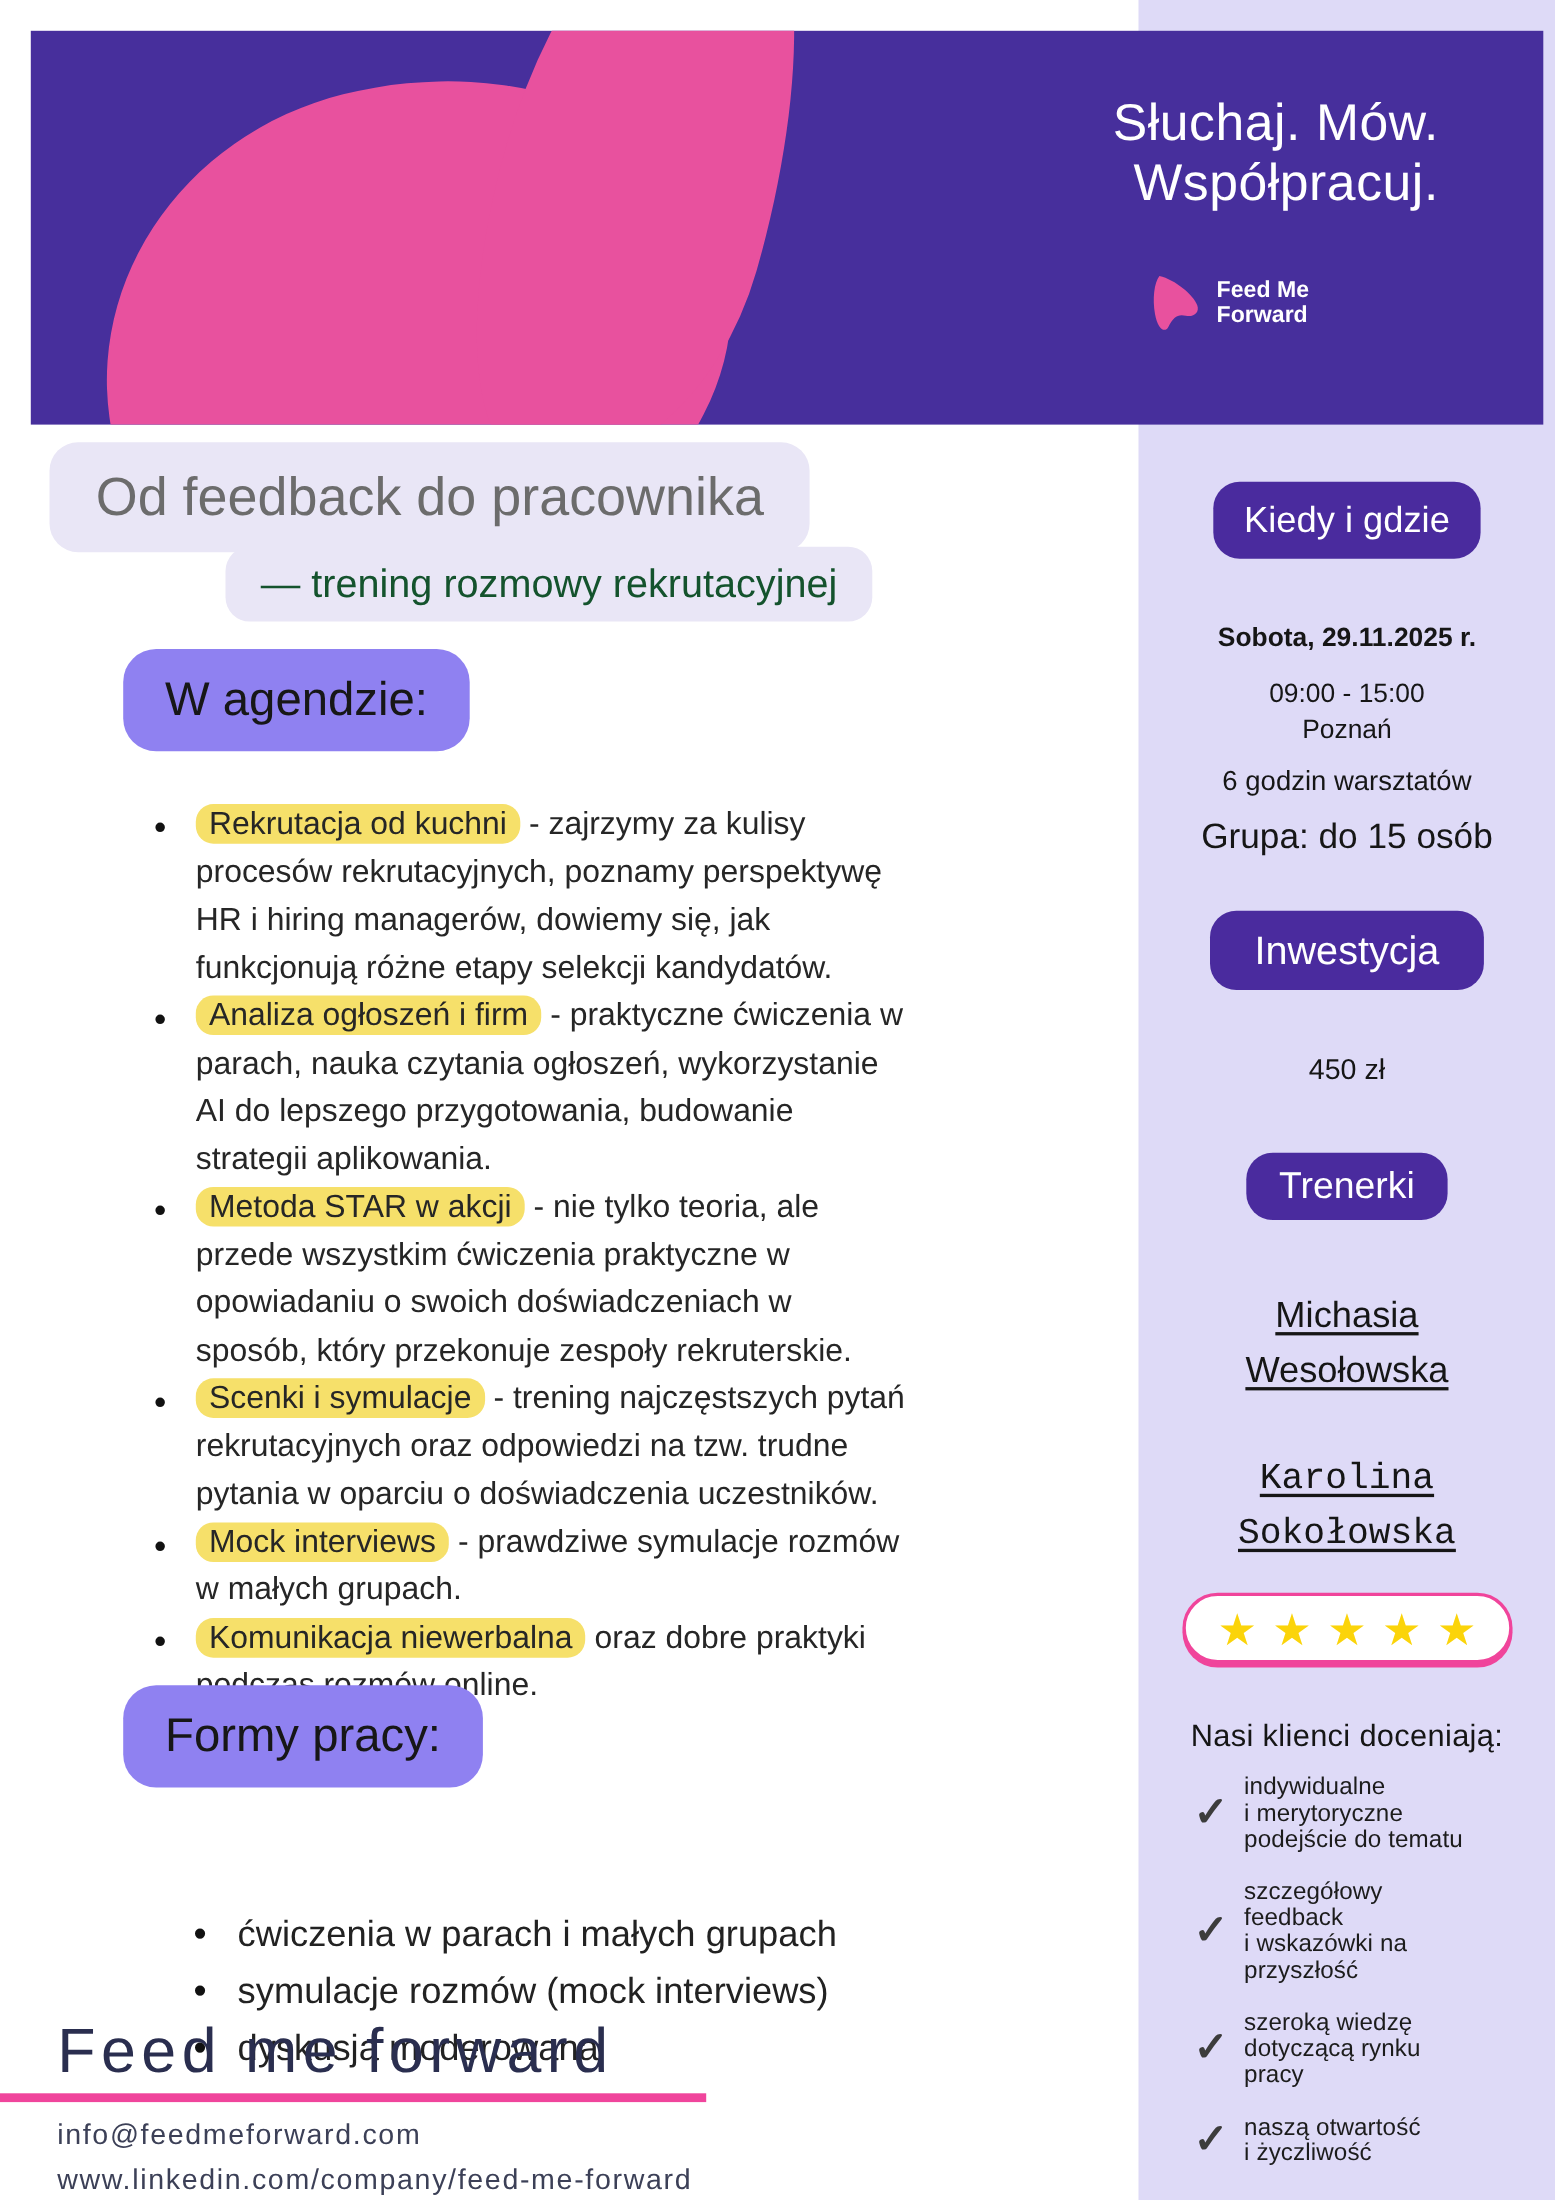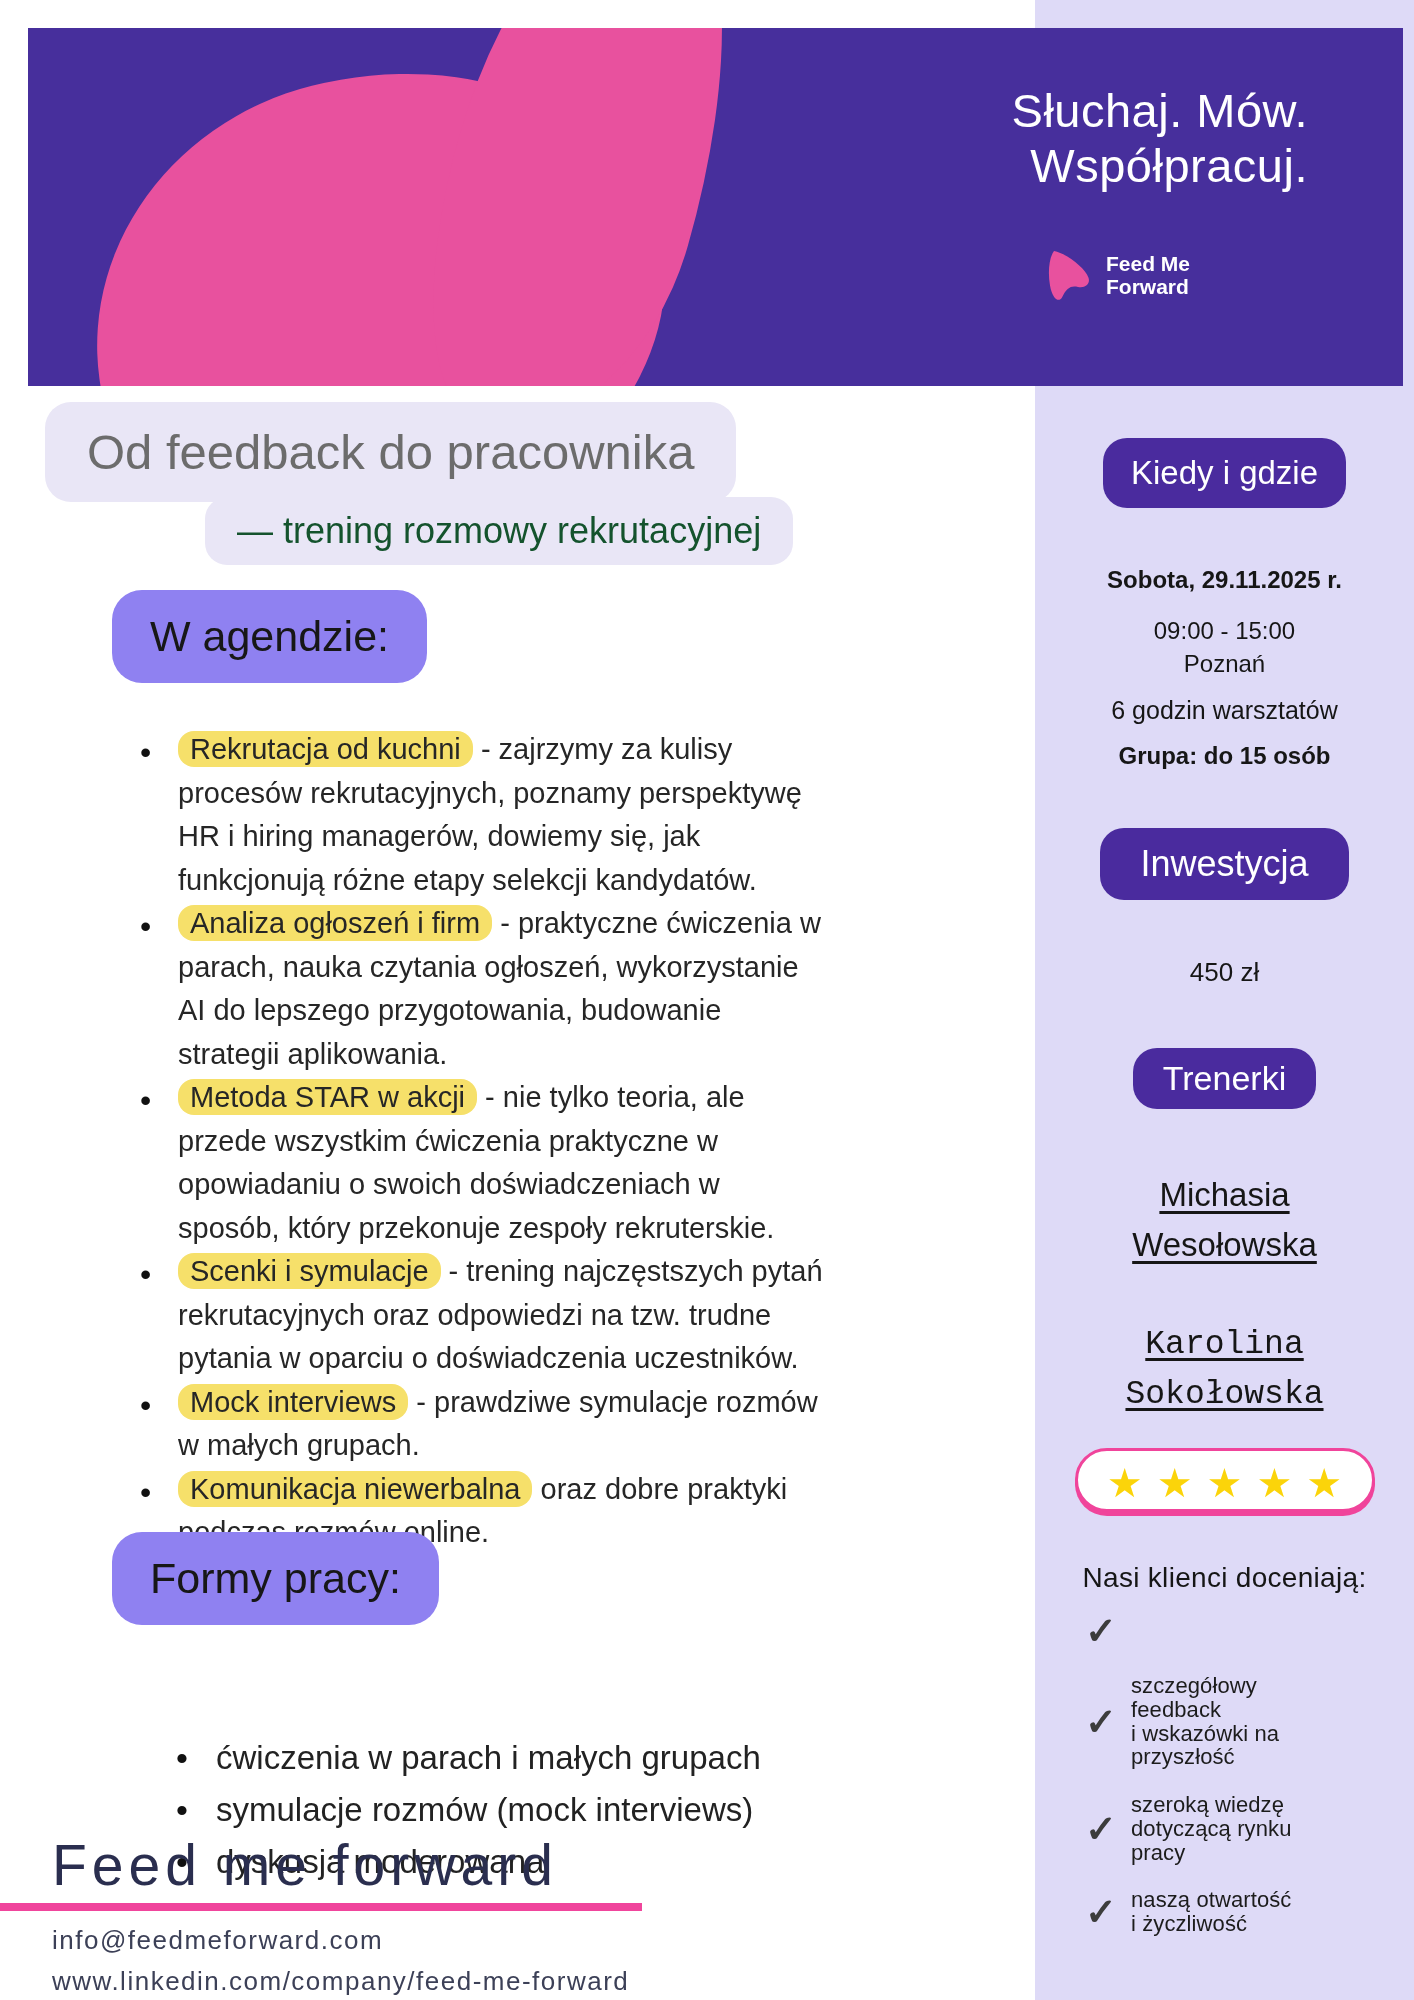--- a/index.html
+++ b/index.html
@@ -51,21 +51,21 @@
   
   .sb { position:absolute; left:1035px; width:379px; text-align:center; color:#161616; z-index:2; }
   .side-badge { display:inline-block; background:#4A2B9E; color:#ffffff; border-radius:24px; }
   .b-kiedy { font-size:33px; padding:16px 28px; }
   .b-inw   { font-size:36px; padding:15px 40px; }
   .b-tren  { font-size:34px; padding:11px 30px; }
   .sb-date { top:566px; font-size:24px; font-weight:700; }
   .sb-time { top:617px; font-size:24px; }
   .sb-city { top:650px; font-size:24px; }
   .sb-dur  { top:696px; font-size:25px; }
-  .sb-grp  { top:742px; font-size:24px; font-weight:700; }
+  .sb-grp  { top:742px; font-size:32px; font-weight:400; }
   .sb-price{ top:957px; font-size:26px; }
   .trainer { font-size:33px; line-height:1.5; text-decoration:underline; text-underline-offset:5px; white-space:pre-line; color:#161616; }
   .t1 { top:1170px; } .t2 { top:1320px; }
   .stars-wrap { top:1448px; }
   .stars-pill { display:inline-block; width:300px; height:64px; line-height:62px; background:#ffffff; border:3px solid #F0449B; border-radius:34px; box-shadow:0 4px 0 0 #F0449B; }
   .star { color:#FBD40A; font-size:40px; letter-spacing:0; padding:0 7px; vertical-align:middle; }
   .sb-testi-head { top:1562px; font-size:28px; font-weight:500; letter-spacing:0.3px; }
   .checklist { position:absolute; left:1085px; top:1612px; width:310px; z-index:2; }
   .check-row { display:flex; align-items:center; margin-bottom:24px; text-align:left; }
   .check-mark { font-size:38px; font-weight:700; color:#3C3C3C; width:46px; flex:0 0 46px; line-height:1; }
@@ -143,20 +143,23 @@
     <span class="stars-pill">
       <span class="star">★</span><span class="star">★</span><span class="star">★</span><span class="star">★</span><span class="star">★</span>
     </span>
   </div>
 
   <div class="sb sb-testi-head">Nasi klienci doceniają:</div>
 
   <div class="checklist">
     <div class="check-row">
       <span class="check-mark">✓</span>
+      <span class="check-text">indywidualne
+i merytoryczne
+podejście do tematu</span>
     </div>
     <div class="check-row">
       <span class="check-mark">✓</span>
       <span class="check-text">szczegółowy
 feedback
 i wskazówki na
 przyszłość</span>
     </div>
     <div class="check-row">
       <span class="check-mark">✓</span>

